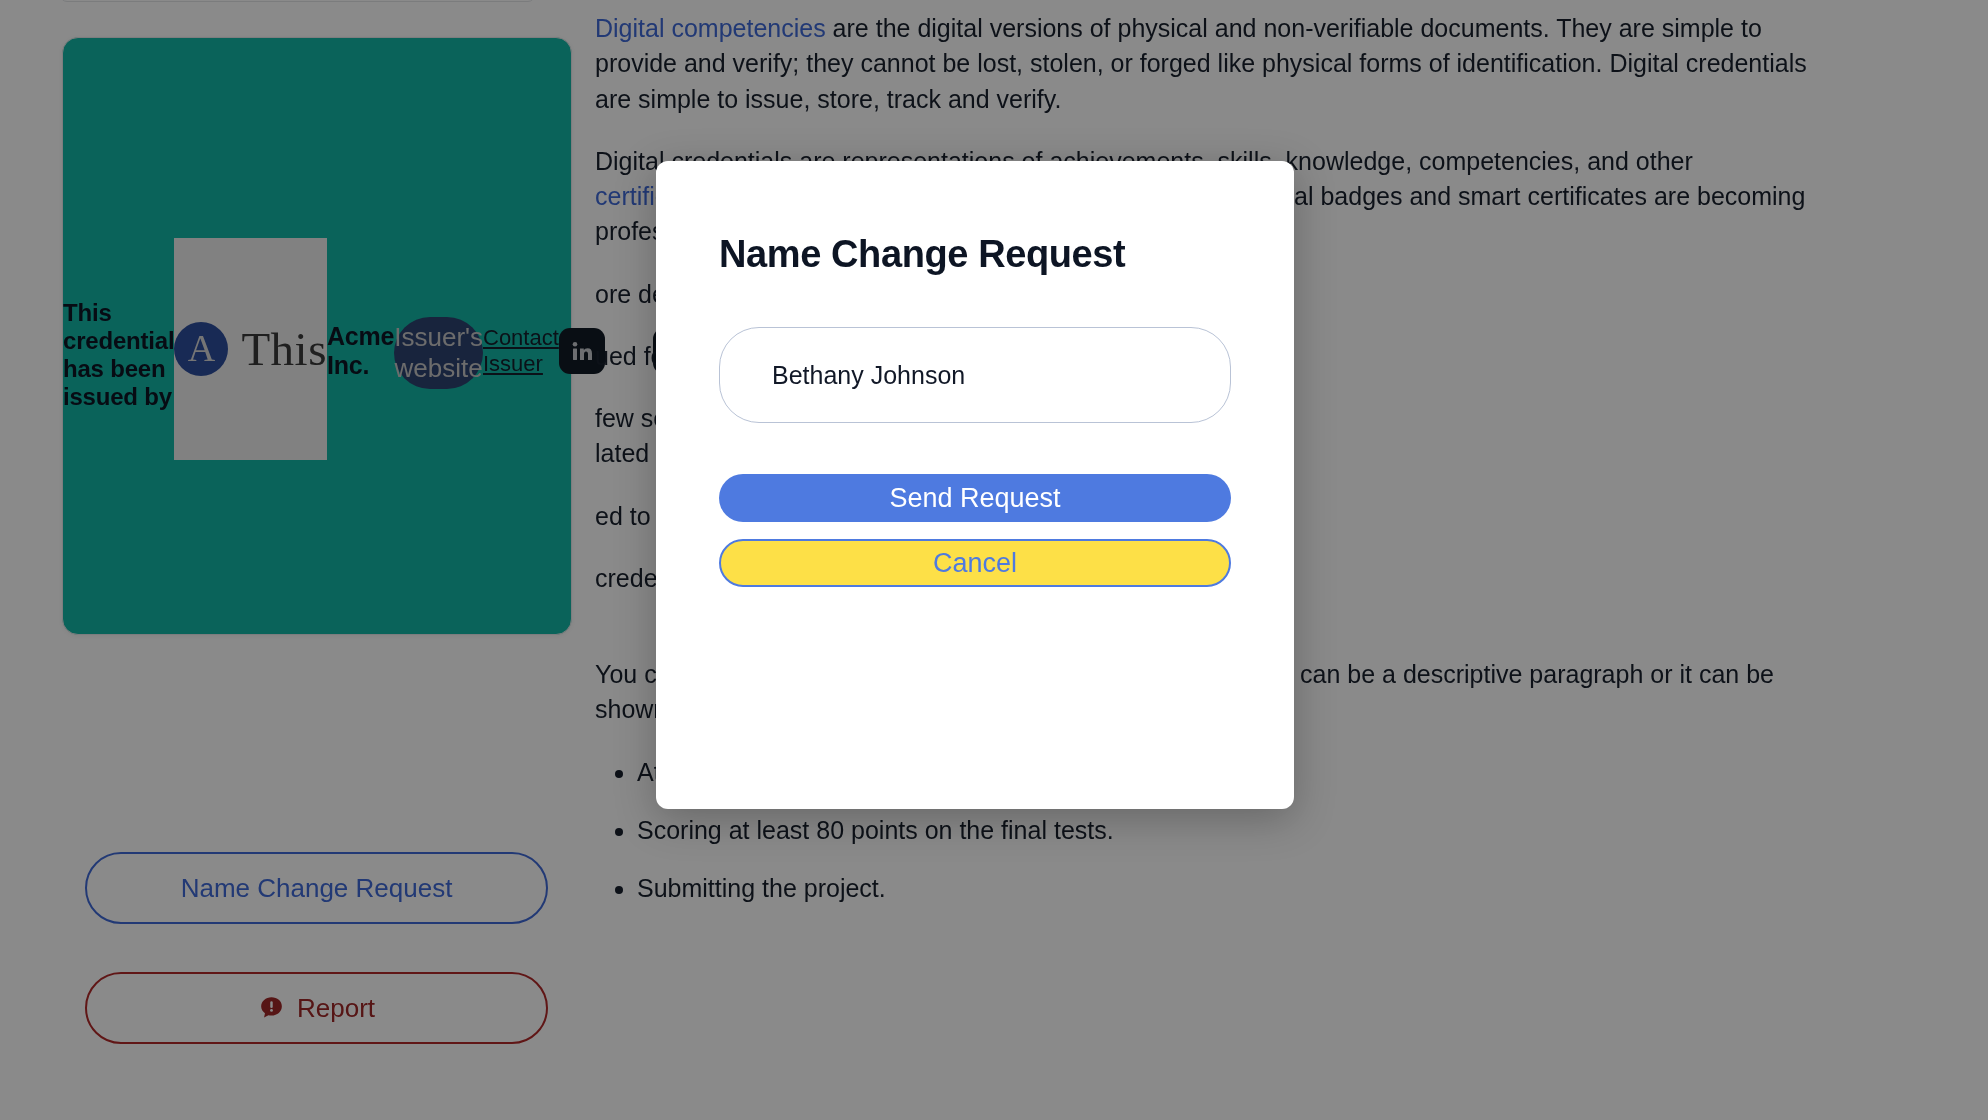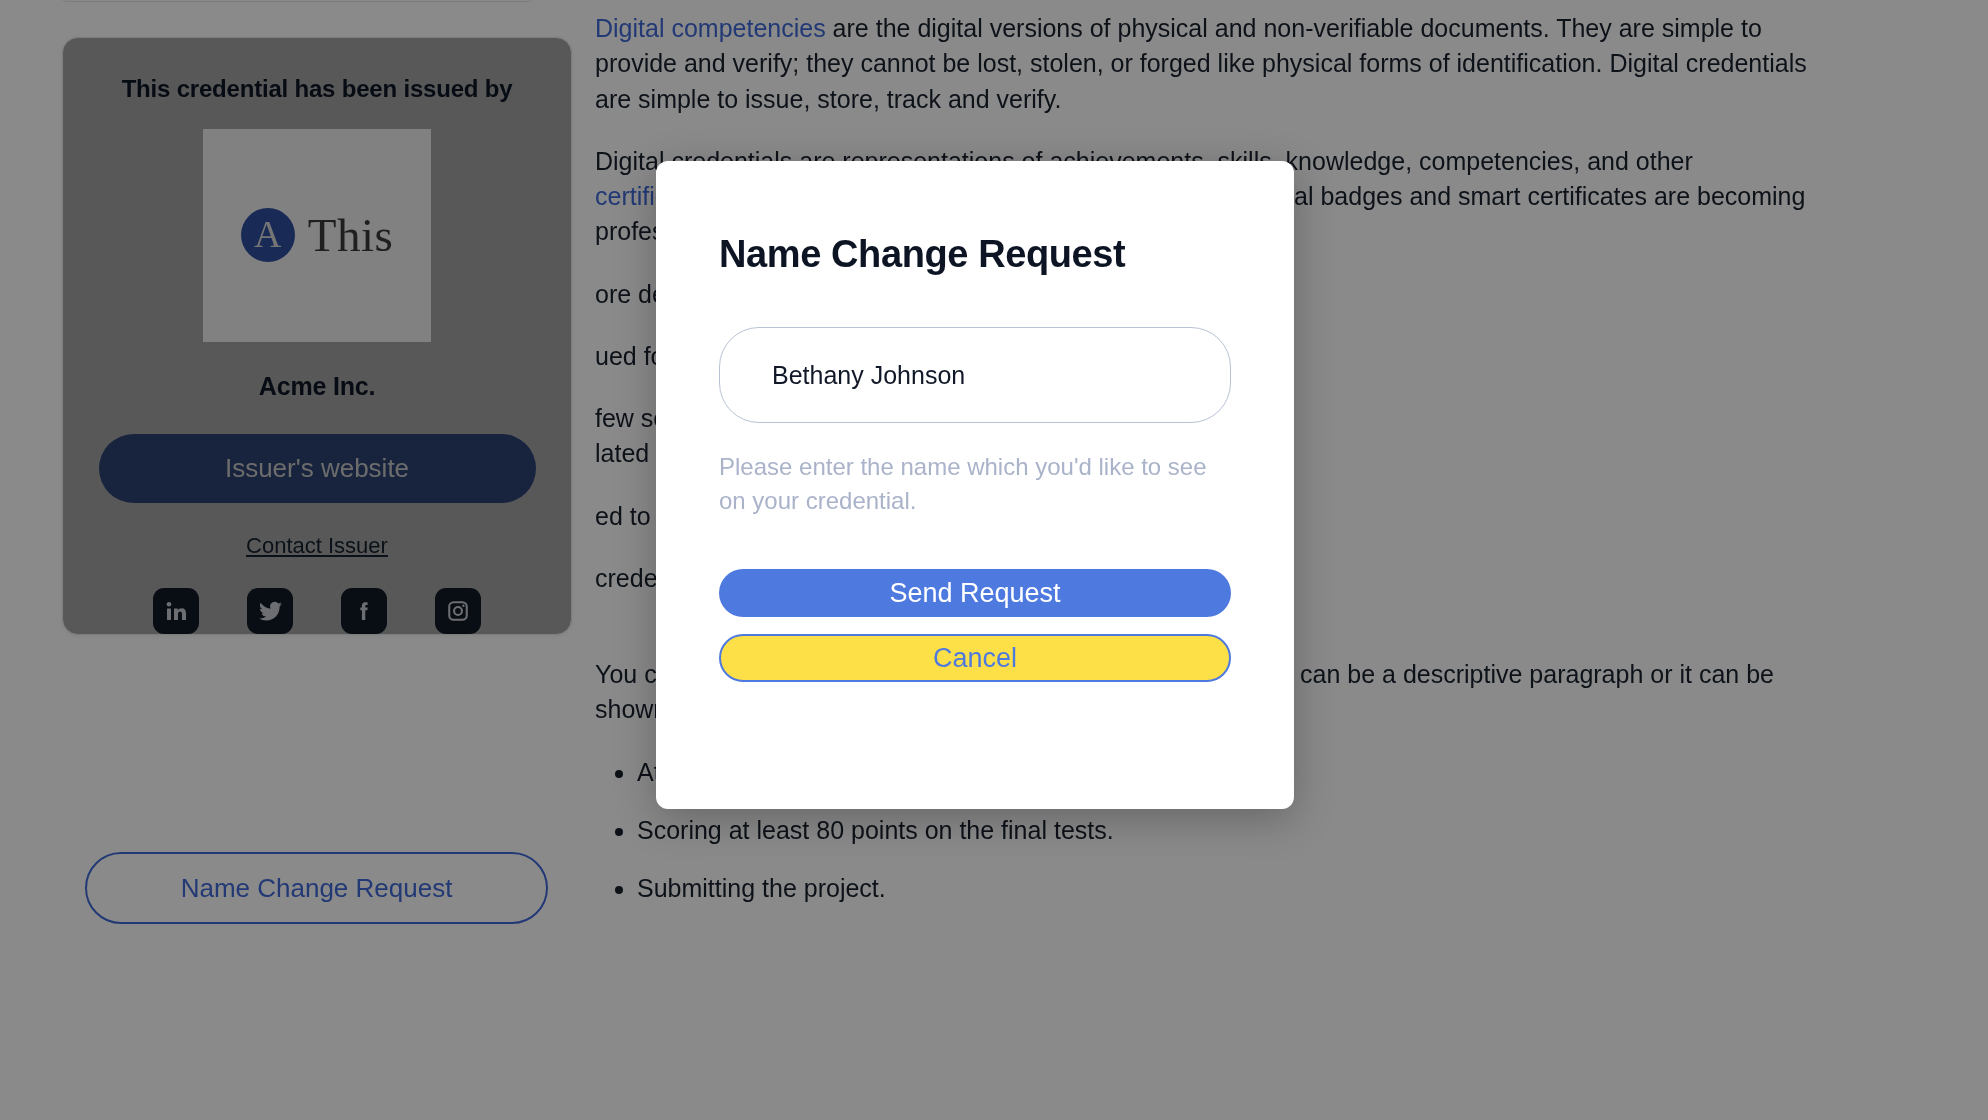--- a/index.html
+++ b/index.html
@@ -36,26 +36,26 @@
     left: 60px; top: -12px;
     width: 475px; height: 14px;
     background: #ffffff;
     border: 1px solid #e3e5e8;
     border-radius: 10px;
   }
   .issuer-card {
     position: absolute;
     left: 62px; top: 37px;
     width: 510px; height: 598px;
-    background: #a3a3a3;
+    background: #14b8a6;
     border: 1px solid #e6e8ea;
     border-radius: 16px;
     box-shadow: 0 1px 4px rgba(0,0,0,0.06);
     display: flex;
-    flex-direction: column;
+    flex-direction: row;
     align-items: center;
   }
   .issued-by {
     margin-top: 37px;
     font-size: 24px;
     font-weight: bold;
     color: #0d1524;
     letter-spacing: -0.2px;
   }
   .logo-box {
@@ -272,20 +272,30 @@
             <path d="M7.6 2.2h8.8A5.4 5.4 0 0 1 21.8 7.6v8.8a5.4 5.4 0 0 1-5.4 5.4H7.6a5.4 5.4 0 0 1-5.4-5.4V7.6A5.4 5.4 0 0 1 7.6 2.2zm0 2.1A3.3 3.3 0 0 0 4.3 7.6v8.8a3.3 3.3 0 0 0 3.3 3.3h8.8a3.3 3.3 0 0 0 3.3-3.3V7.6a3.3 3.3 0 0 0-3.3-3.3H7.6zM12 7a5 5 0 1 1 0 10 5 5 0 0 1 0-10zm0 2.1a2.9 2.9 0 1 0 0 5.8 2.9 2.9 0 0 0 0-5.8zM17.4 5.6a1.2 1.2 0 1 1 0 2.4 1.2 1.2 0 0 1 0-2.4z"></path>
           </svg>
         </div>
       </div>
     </div>
 
     <button class="outline-btn" id="name-change-btn">
       <span>Name Change Request</span>
     </button>
 
+    <button class="outline-btn" id="report-btn">
+      <span class="report-icon">
+        <svg width="27" height="27" viewBox="0 0 24 24" fill="#a02727">
+          <path d="M12 2C6.9 2 2.8 5.6 2.8 10c0 2.5 1.3 4.7 3.4 6.2L5.4 20l3.9-2a11 11 0 0 0 2.7.3c5.1 0 9.2-3.6 9.2-8.3S17.1 2 12 2z"></path>
+          <rect x="10.9" y="5.6" width="2.2" height="6" rx="1.1" fill="#ffffff"></rect>
+          <circle cx="12" cy="13.7" r="1.25" fill="#ffffff"></circle>
+        </svg>
+      </span>
+      <span>Report</span>
+    </button>
   </div>
 
   <div id="right-col">
     <div id="article">
 
       <p>
         <a class="link">Digital competencies</a><span> are the digital versions of physical and non-verifiable documents. They are simple to provide and verify; they cannot be lost, stolen, or forged like physical forms of identification. Digital credentials are simple to issue, store, track and verify.</span>
       </p>
 
       <p>
@@ -316,18 +326,17 @@
   </div>
 </div>
 
 <div id="scrim"></div>
 
 <div id="modal">
   <div class="modal-title">Name Change Request</div>
 
   <input class="modal-input" type="text" value="Bethany Johnson" style="">
 
-  <div class="modal-help">Please enter the name which you'd like to see on your credential.</div>
 
   <button class="modal-btn" id="send-request-btn">Send Request</button>
 
   <button class="modal-btn" id="cancel-btn">Cancel</button>
 </div>
 
 </body></html>

